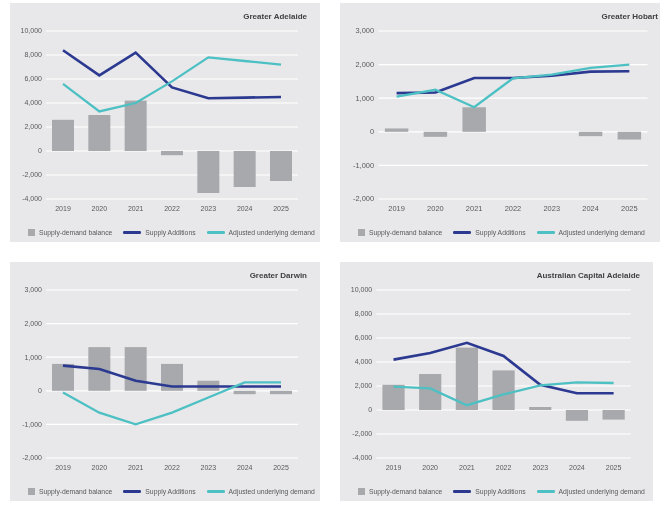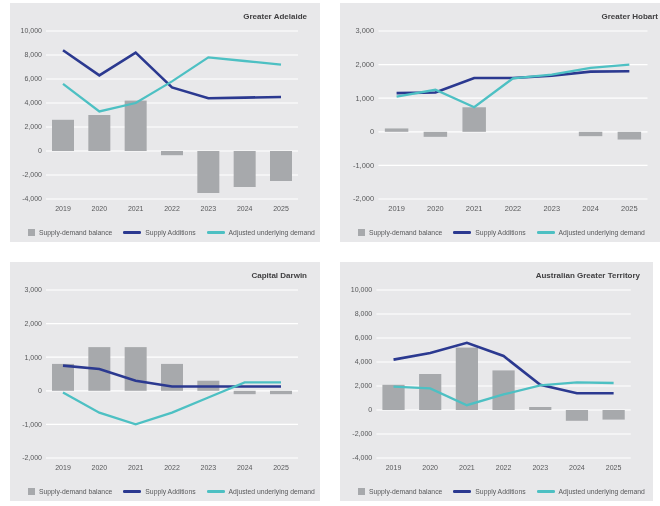--- a/index.html
+++ b/index.html
@@ -114,21 +114,21 @@
       <span class="sw sq" style="background: rgb(167, 169, 172);"></span>
       <span class="lbl">Supply-demand balance</span>
       <span class="sw ln" style="background: rgb(43, 57, 144);"></span>
       <span class="lbl">Supply Additions</span>
       <span class="sw ln" style="background: rgb(77, 192, 195);"></span>
       <span class="lbl">Adjusted underlying demand</span>
     </div>
   </section>
 
   <section class="panel" id="panel-2">
-    <h3>Capital Darwin</h3>
+    <h3>Greater Darwin</h3>
     <svg class="plot" viewBox="0 0 310 214" preserveAspectRatio="none" font-family="Liberation Sans, sans-serif">
         <line x1="36" y1="196" x2="288" y2="196" stroke="#ffffff" stroke-width="1.2"></line>
         <text x="32" y="198.4" text-anchor="end" font-size="7" fill="#58595b">-2,000</text>
         <line x1="36" y1="162.4" x2="288" y2="162.4" stroke="#ffffff" stroke-width="1.2"></line>
         <text x="32" y="164.8" text-anchor="end" font-size="7" fill="#58595b">-1,000</text>
         <line x1="36" y1="128.8" x2="288" y2="128.8" stroke="#ffffff" stroke-width="1.2"></line>
         <text x="32" y="131.20000000000002" text-anchor="end" font-size="7" fill="#58595b">0</text>
         <line x1="36" y1="95.2" x2="288" y2="95.2" stroke="#ffffff" stroke-width="1.2"></line>
         <text x="32" y="97.60000000000001" text-anchor="end" font-size="7" fill="#58595b">1,000</text>
         <line x1="36" y1="61.599999999999994" x2="288" y2="61.599999999999994" stroke="#ffffff" stroke-width="1.2"></line>
@@ -156,21 +156,21 @@
       <span class="sw sq" style="background: rgb(167, 169, 172);"></span>
       <span class="lbl">Supply-demand balance</span>
       <span class="sw ln" style="background: rgb(43, 57, 144);"></span>
       <span class="lbl">Supply Additions</span>
       <span class="sw ln" style="background: rgb(77, 192, 195);"></span>
       <span class="lbl">Adjusted underlying demand</span>
     </div>
   </section>
 
   <section class="panel" id="panel-3">
-    <h3>Australian Greater Territory</h3>
+    <h3>Australian Capital Adelaide</h3>
     <svg class="plot" viewBox="0 0 310 214" preserveAspectRatio="none" font-family="Liberation Sans, sans-serif">
         <line x1="36" y1="196" x2="288" y2="196" stroke="#ffffff" stroke-width="1.2"></line>
         <text x="32" y="198.4" text-anchor="end" font-size="7" fill="#58595b">-4,000</text>
         <line x1="36" y1="172" x2="288" y2="172" stroke="#ffffff" stroke-width="1.2"></line>
         <text x="32" y="174.4" text-anchor="end" font-size="7" fill="#58595b">-2,000</text>
         <line x1="36" y1="148" x2="288" y2="148" stroke="#ffffff" stroke-width="1.2"></line>
         <text x="32" y="150.4" text-anchor="end" font-size="7" fill="#58595b">0</text>
         <line x1="36" y1="124" x2="288" y2="124" stroke="#ffffff" stroke-width="1.2"></line>
         <text x="32" y="126.4" text-anchor="end" font-size="7" fill="#58595b">2,000</text>
         <line x1="36" y1="100" x2="288" y2="100" stroke="#ffffff" stroke-width="1.2"></line>

